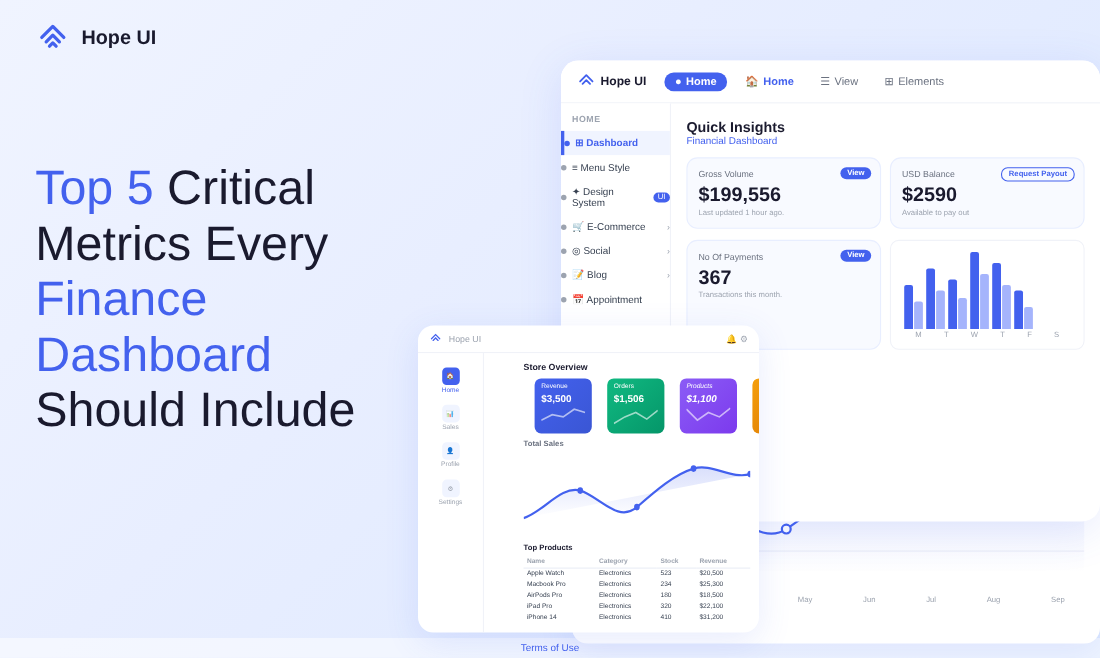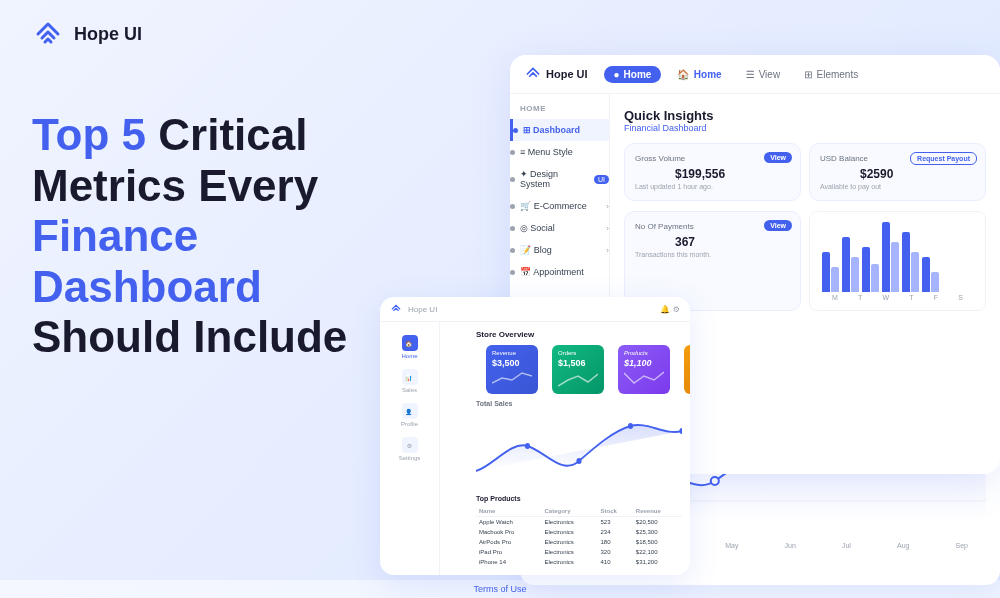--- a/index.html
+++ b/index.html
@@ -32,23 +32,24 @@
 
     
     .hero-text {
       position: absolute;
       left: 32px;
       top: 110px;
       width: 350px;
     }
     .hero-title {
       font-size: 44px;
-      font-weight: 700;
+      font-weight: 400;
       line-height: 1.15;
       color: #1a1a2e;
+      margin-top: 36px;
     }
     .hero-title .highlight {
       color: #4361ee;
     }
 
     
     .screenshots-area {
       position: absolute;
       right: 0;
       top: 55px;
@@ -203,24 +204,23 @@
       padding: 10px;
       border: 1px solid #e8eeff;
       position: relative;
     }
     .metric-label {
       font-size: 8px;
       color: #6b7280;
       margin-bottom: 4px;
     }
     .metric-value {
-      font-size: 12px;
+      font-size: 18px;
       font-weight: 800;
       color: #1a1a2e;
-      margin-left: 40px;
     }
     .metric-sub {
       font-size: 7px;
       color: #9ca3af;
       margin-top: 2px;
     }
     .metric-btn {
       position: absolute;
       top: 8px;
       right: 8px;

